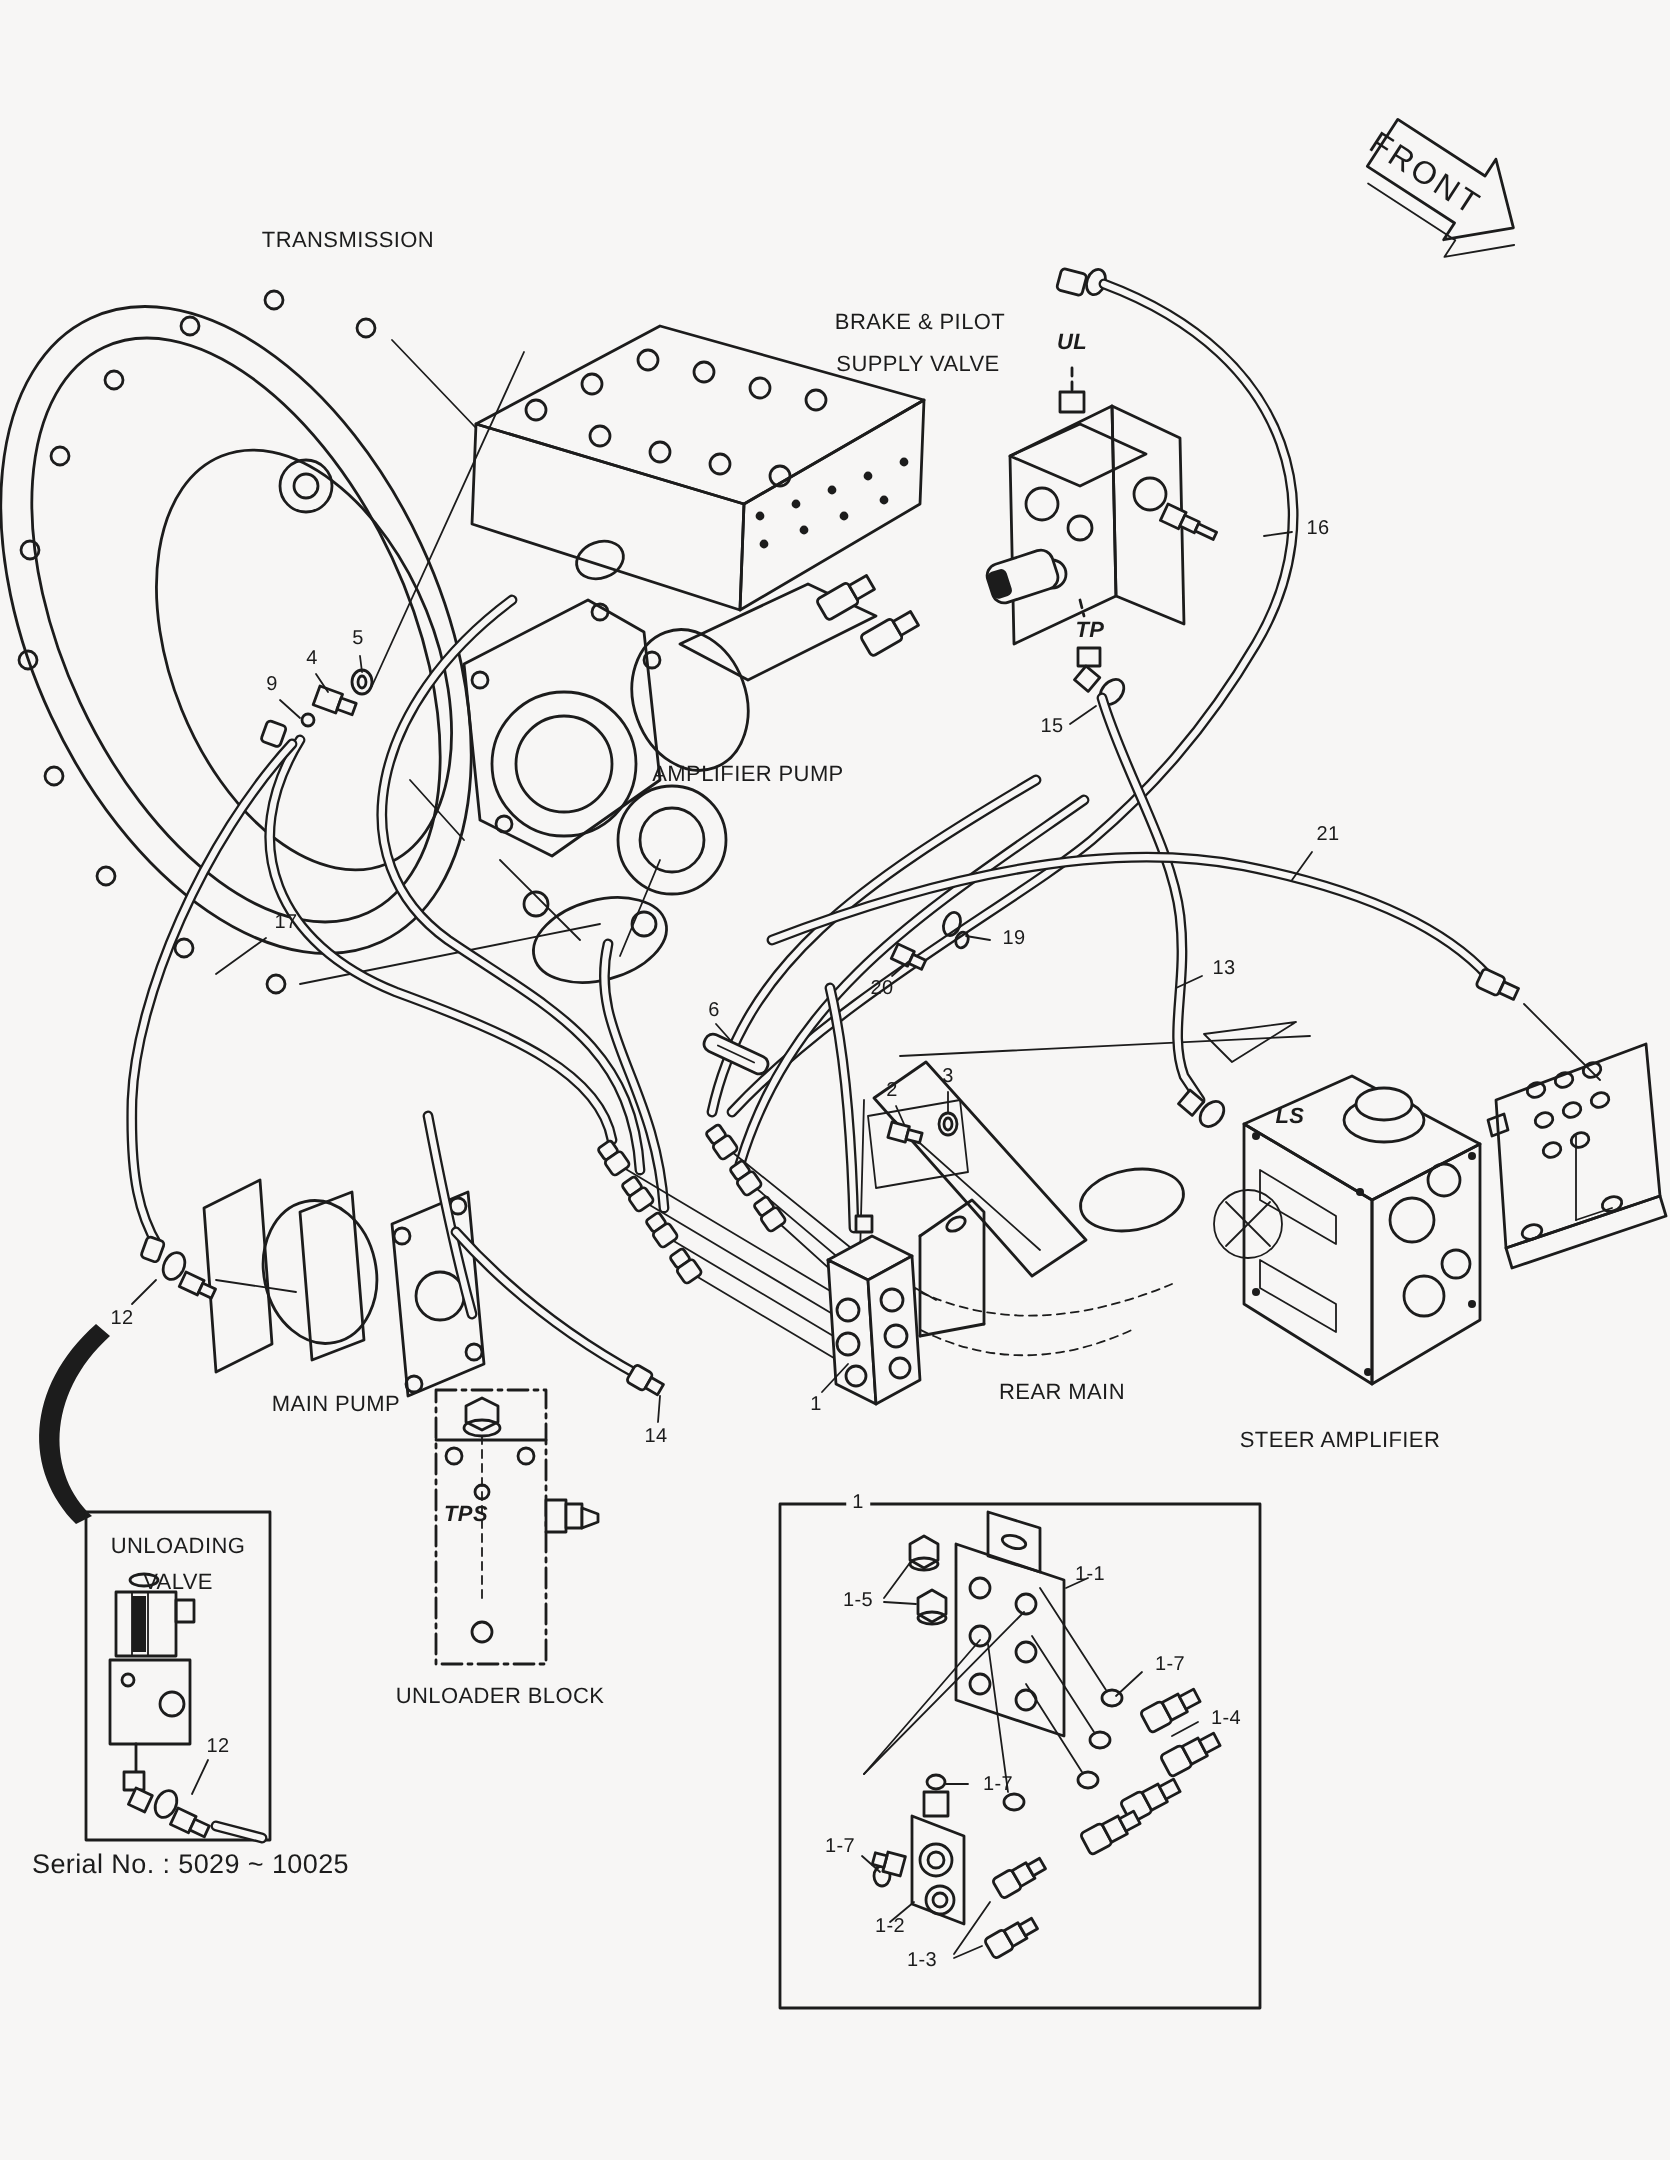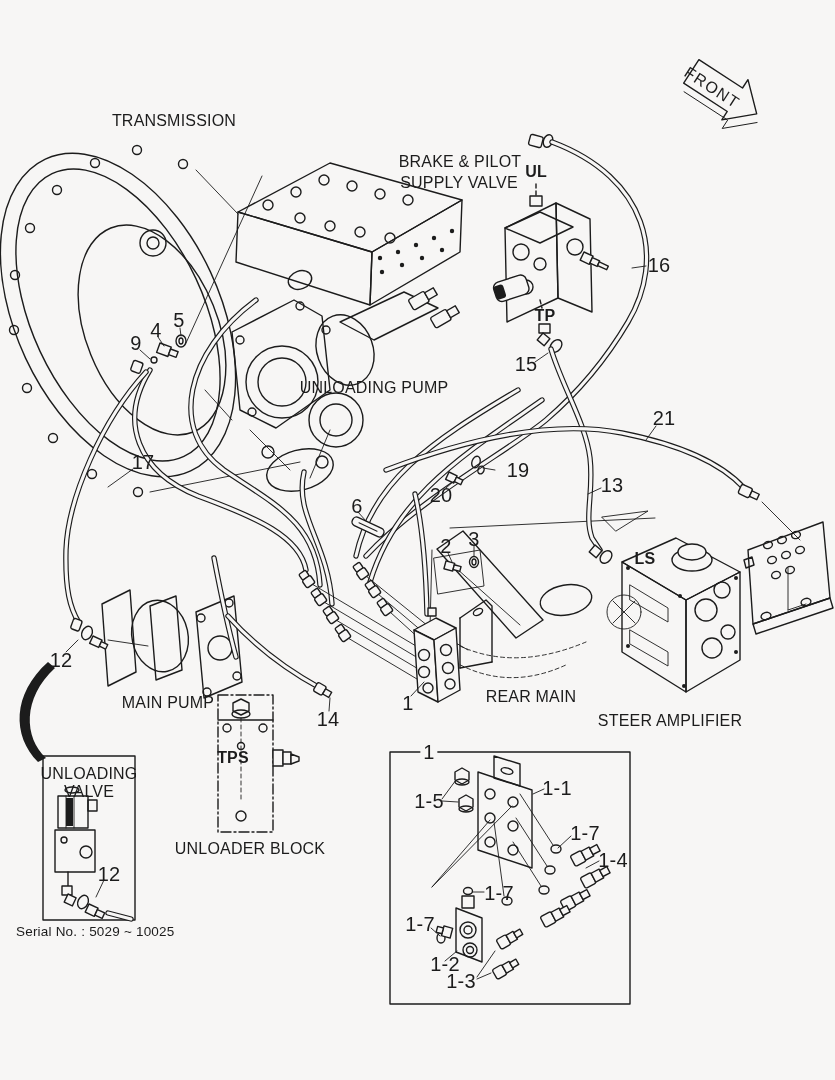--- a/index.html
+++ b/index.html
@@ -9,24 +9,24 @@
   
   .s  {stroke:#1c1c1c;fill:none;stroke-width:1.4;stroke-linejoin:round;stroke-linecap:round;}
   .th {stroke:#1c1c1c;fill:none;stroke-width:.9;stroke-linejoin:round;stroke-linecap:round;}
   .f  {fill:#f7f6f5;}
   .blk{fill:#1c1c1c;stroke:none;}
   .ho {stroke:#1c1c1c;stroke-width:5.4;fill:none;stroke-linecap:round;}
   .hi {stroke:#f7f6f5;stroke-width:3.1;fill:none;stroke-linecap:round;}
   .dd {stroke-dasharray:10 3 2 3;}
   .da {stroke-dasharray:4 3;}
   
-  .lbl{position:absolute;font-size:16px;line-height:1;white-space:nowrap;
+  .lbl{position:absolute;font-size:11px;line-height:1;white-space:nowrap;
        transform:translate(-50%,-50%);letter-spacing:.2px;}
-  .num{font-size:20px;}
-  .b{font-weight:bold;}
+  .num{font-size:10px;}
+  .b{font-weight:bold;font-style:italic;}
   .serial{font-size:13.5px;transform:translate(0,-50%);}
   .bg{background:#f7f6f5;padding:0 3px;}
   .front{transform:translate(-50%,-50%) rotate(33deg);font-size:16px;letter-spacing:1.5px;}
 </style>
 </head>
 <body>
 
 <div class="stage">
 <svg width="835" height="1080" viewBox="0 0 835 1080">
 
@@ -535,49 +535,49 @@
 </svg>
 
   <div class="lbl" style="left:174px;top:121px">TRANSMISSION</div>
   <div class="lbl" style="left:460px;top:162px">BRAKE &amp; PILOT</div>
   <div class="lbl" style="left:459px;top:183px">SUPPLY VALVE</div>
   <div class="lbl b" style="left:536px;top:172px">UL</div>
   <div class="lbl b" style="left:545px;top:316px">TP</div>
   <div class="lbl b" style="left:645px;top:559px">LS</div>
   <div class="lbl b" style="left:233px;top:758px">TPS</div>
   <div class="lbl front" style="left:712px;top:88px">FRONT</div>
-  <div class="lbl" style="left:374px;top:388px">UNLOADING PUMP</div>
+  <div class="lbl" style="left:374px;top:388px">AMPLIFIER PUMP</div>
   <div class="lbl" style="left:168px;top:703px">MAIN PUMP</div>
   <div class="lbl" style="left:531px;top:697px">REAR MAIN</div>
   <div class="lbl" style="left:670px;top:721px">STEER AMPLIFIER</div>
   <div class="lbl" style="left:250px;top:849px">UNLOADER BLOCK</div>
   <div class="lbl" style="left:89px;top:774px">UNLOADING</div>
   <div class="lbl" style="left:89px;top:792px">VALVE</div>
   <div class="lbl serial" style="left:16px;top:932px">Serial No. : 5029 ~ 10025</div>
 
   <div class="lbl num" style="left:659px;top:265px">16</div>
   <div class="lbl num" style="left:143px;top:462px">17</div>
   <div class="lbl num" style="left:156px;top:330px">4</div>
   <div class="lbl num" style="left:179px;top:320px">5</div>
   <div class="lbl num" style="left:136px;top:343px">9</div>
   <div class="lbl num" style="left:526px;top:364px">15</div>
   <div class="lbl num" style="left:664px;top:418px">21</div>
-  <div class="lbl num" style="left:518px;top:470px">19</div>
+  <div class="lbl num" style="left:507px;top:470px">19</div>
   <div class="lbl num" style="left:441px;top:495px">20</div>
   <div class="lbl num" style="left:612px;top:485px">13</div>
   <div class="lbl num" style="left:357px;top:506px">6</div>
   <div class="lbl num" style="left:446px;top:546px">2</div>
   <div class="lbl num" style="left:474px;top:539px">3</div>
   <div class="lbl num" style="left:61px;top:660px">12</div>
   <div class="lbl num" style="left:328px;top:719px">14</div>
   <div class="lbl num" style="left:408px;top:703px">1</div>
   <div class="lbl num" style="left:109px;top:874px">12</div>
 
   <div class="lbl num bg" style="left:429px;top:752px">1</div>
   <div class="lbl num" style="left:429px;top:801px">1-5</div>
-  <div class="lbl num" style="left:557px;top:788px">1-1</div>
+  <div class="lbl num" style="left:545px;top:788px">1-1</div>
   <div class="lbl num" style="left:585px;top:833px">1-7</div>
   <div class="lbl num" style="left:613px;top:860px">1-4</div>
   <div class="lbl num" style="left:499px;top:893px">1-7</div>
   <div class="lbl num" style="left:420px;top:924px">1-7</div>
   <div class="lbl num" style="left:445px;top:964px">1-2</div>
   <div class="lbl num" style="left:461px;top:981px">1-3</div>
 </div>
 
 </body></html>

